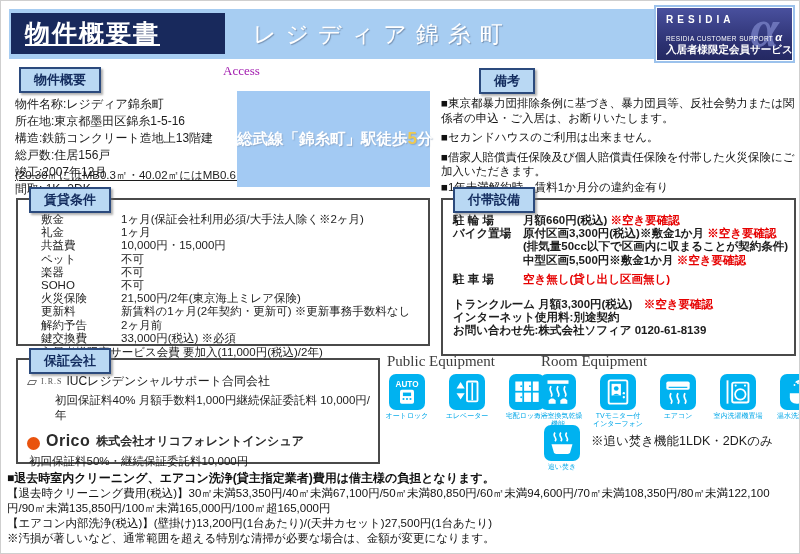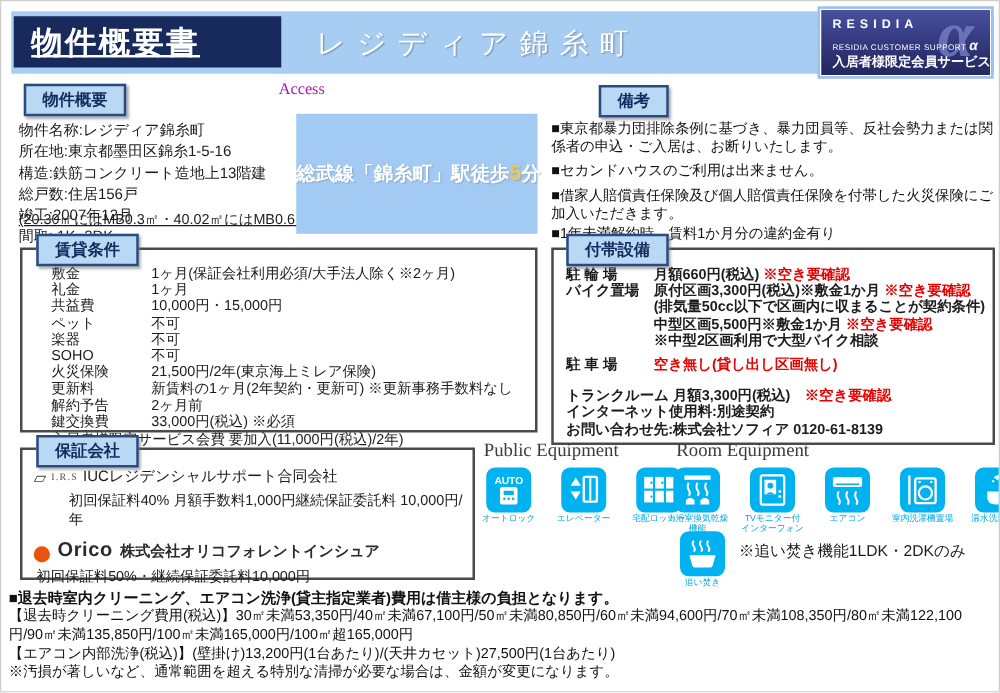--- a/index.html
+++ b/index.html
@@ -196,21 +196,20 @@
     <div class="frow">
       <span class="flabel">駐 輪 場</span>
       <span><span>月額660円(税込) </span><span class="red">※空き要確認</span></span>
     </div>
     <div class="frow">
       <span class="flabel">バイク置場</span>
       <span>
         <span>原付区画3,300円(税込)※敷金1か月 </span><span class="red">※空き要確認</span><br>
         <span>(排気量50cc以下で区画内に収まることが契約条件)</span><br>
         <span>中型区画5,500円※敷金1か月 </span><span class="red">※空き要確認</span><br>
-        <span>※中型2区画利用で大型バイク相談</span>
       </span>
     </div>
     <div class="fgap"></div>
     <div class="frow">
       <span class="flabel">駐 車 場</span>
       <span class="red">空き無し(貸し出し区画無し)</span>
     </div>
     <div class="fgap"></div>
       <div class="fgap"></div>
     <div>

